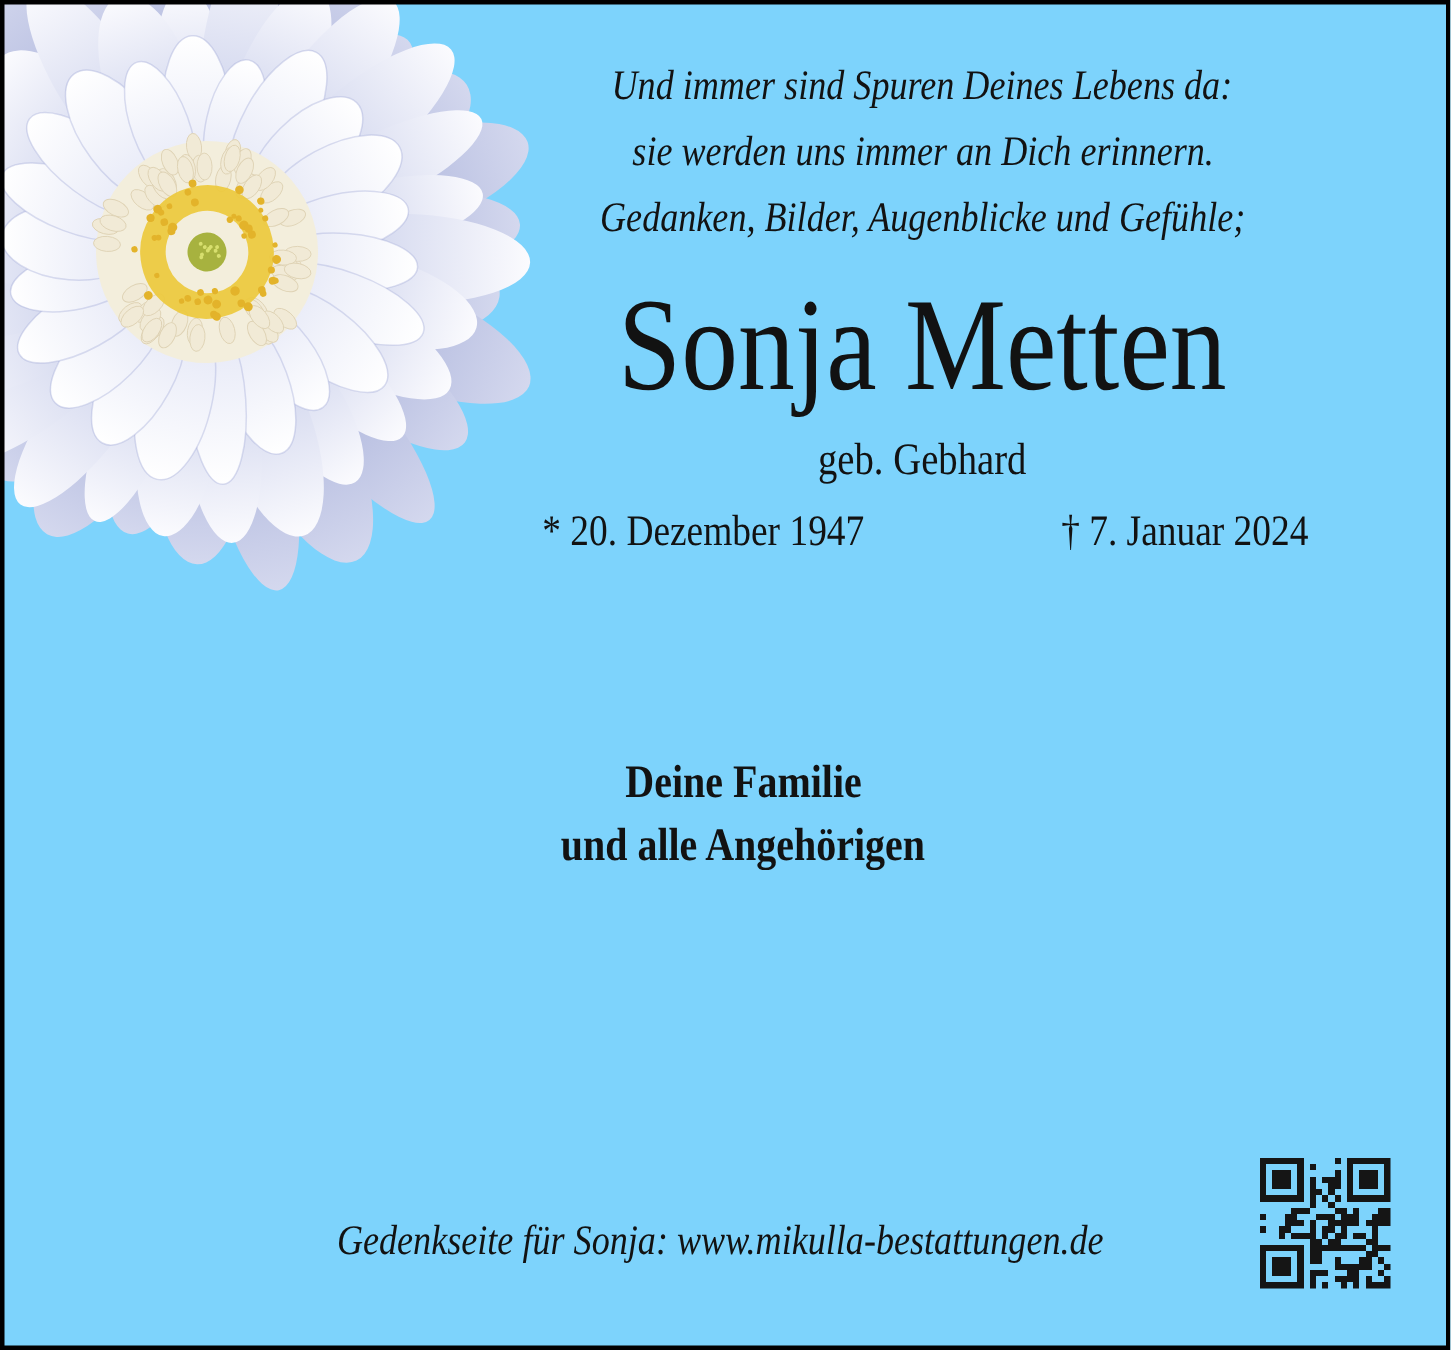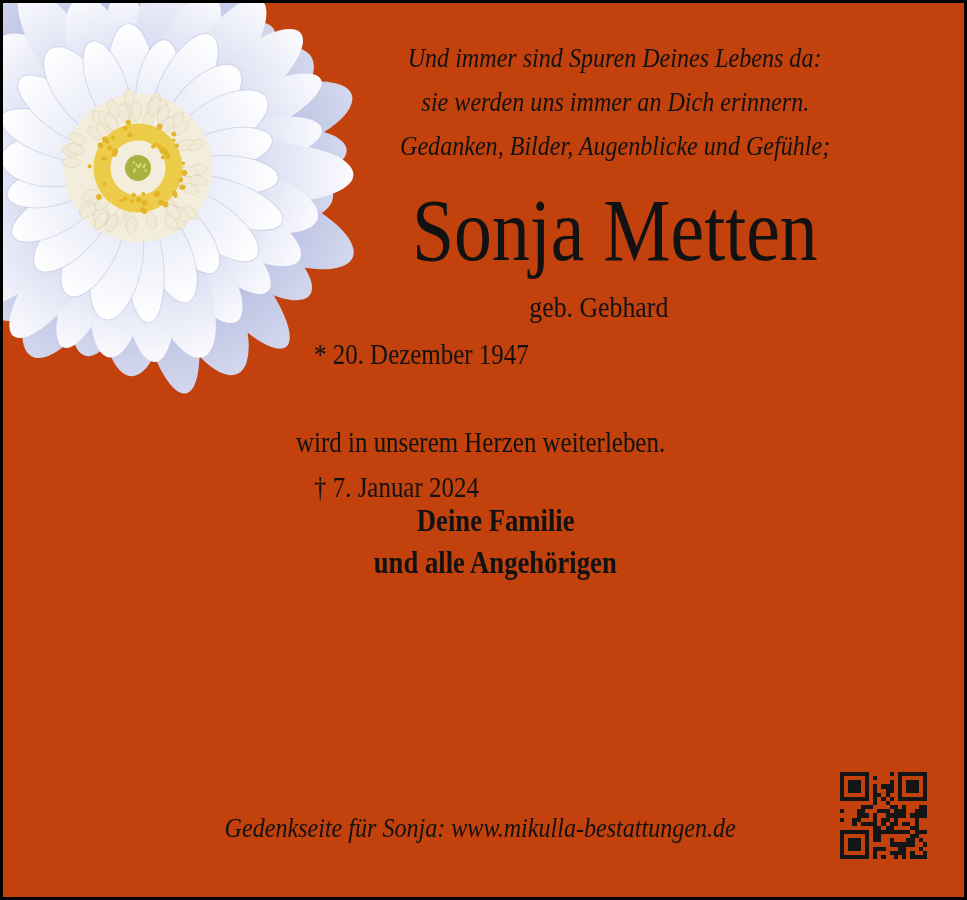--- a/index.html
+++ b/index.html
@@ -1,29 +1,29 @@
 <!DOCTYPE html>
 <html><head>
 <meta charset="utf-8">
 <style>
   html,body{margin:0;padding:0;background:#e9e9e9;}
-  #stage{position:relative;width:967px;height:900px;background:#c2410c;overflow:hidden;
+  #stage{position:relative;width:967px;height:900px;background:#7dd3fc;overflow:hidden;
          font-family:"Liberation Serif", serif;color:#121212;}
   .frame{position:absolute;inset:0;border:3px solid #000;pointer-events:none;z-index:50;}
   .abs{position:absolute;}
   .center{text-align:center;}
   .ln{display:block;}
   .cx{display:inline-block;transform:scaleX(0.86);transform-origin:50% 50%;white-space:nowrap;}
 
   #flower{position:absolute;left:0;top:0;width:372px;height:408px;z-index:1;}
 
   .verse{left:265px;top:36px;width:700px;font-style:italic;font-size:28px;line-height:44px;z-index:2;}
   .name{left:265px;top:183px;width:700px;font-weight:normal;font-size:88px;line-height:96px;z-index:2;}
-  .maiden{left:249px;top:290px;width:700px;font-size:30px;z-index:2;}
-  .dates{left:265px;top:338px;width:700px;font-size:29px;display:flex;justify-content:center;gap:100px;z-index:2;flex-direction:column;}
+  .maiden{left:265px;top:290px;width:700px;font-size:30px;z-index:2;}
+  .dates{left:265px;top:338px;width:700px;font-size:29px;display:flex;justify-content:center;gap:100px;z-index:2;}
   .farewell{left:0;top:421px;width:961px;font-size:29px;line-height:43px;z-index:2;}
   .family{left:0;top:500px;width:961px;font-weight:bold;font-size:31px;line-height:42px;z-index:2;padding-left:15px;}
   .funeral{left:0;top:648px;width:961px;font-size:28px;line-height:43px;z-index:2;}
   .condolence{left:0;top:736px;width:961px;font-size:28px;line-height:42px;z-index:2;}
   .memorial{left:0;top:812px;width:961px;font-style:italic;font-size:28px;z-index:2;}
 
   .paw{vertical-align:-3px;margin-right:9px;}
   .cross-sup{font-size:0.72em;vertical-align:9px;margin-left:1px;font-weight:bold;}
 
   #qr{position:absolute;left:840px;top:772px;width:87px;height:87px;z-index:3;}
@@ -264,21 +264,20 @@
   <div class="abs maiden center">
     <span class="cx">geb. Gebhard</span>
   </div>
 
   <div class="abs dates">
     <span class="cx">* 20. Dezember 1947</span>
     <span class="cx">† 7. Januar 2024</span>
   </div>
 
   <div class="abs farewell center">
-    <span class="ln"><span class="cx">wird in unserem Herzen weiterleben.</span></span>
   </div>
 
   <div class="abs family center">
     <span class="ln"><span class="cx">Deine Familie</span></span>
     <span class="ln"><span class="cx">und alle Angehörigen</span></span>
   </div>
 
 
 
   <div class="abs memorial center">

